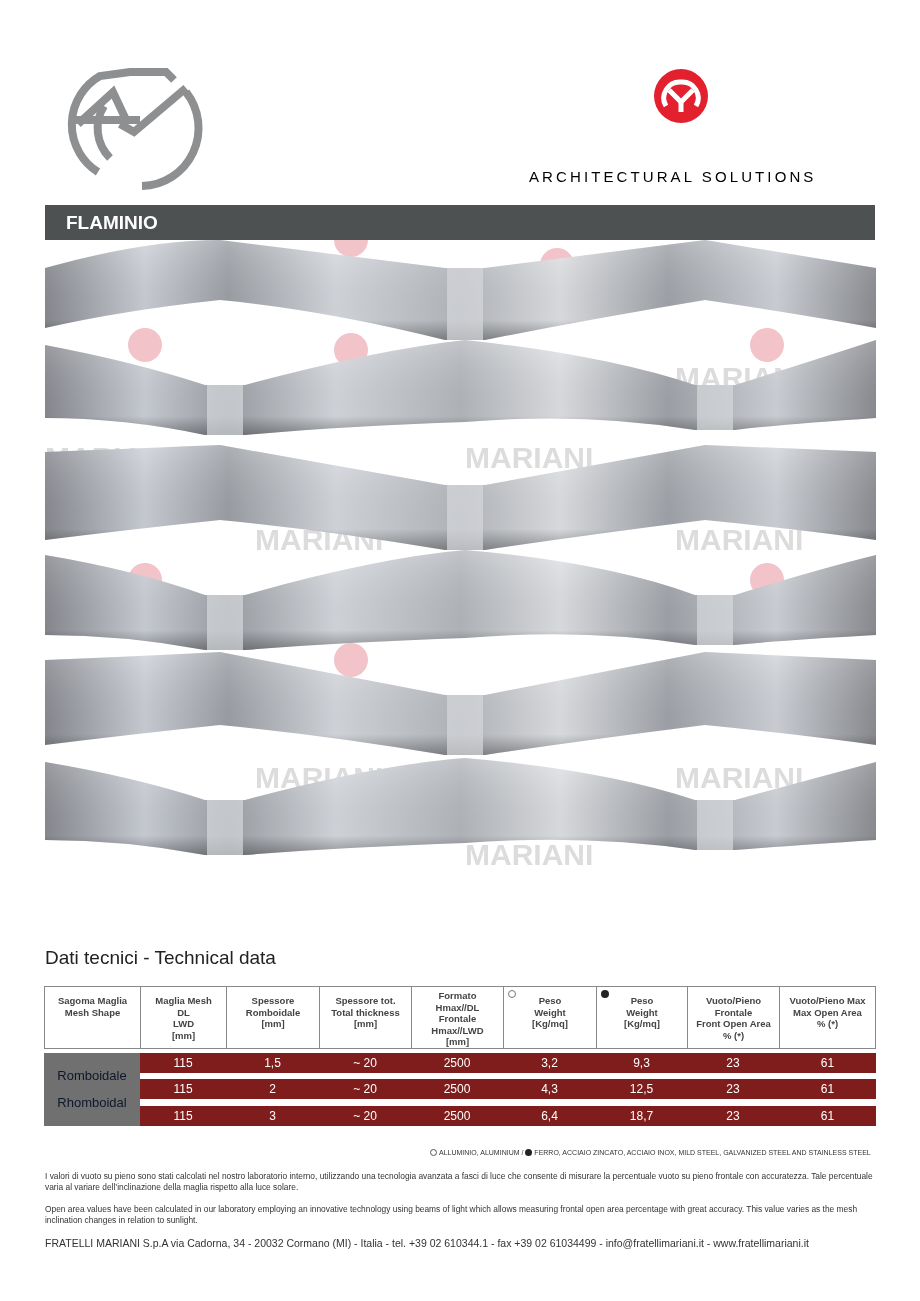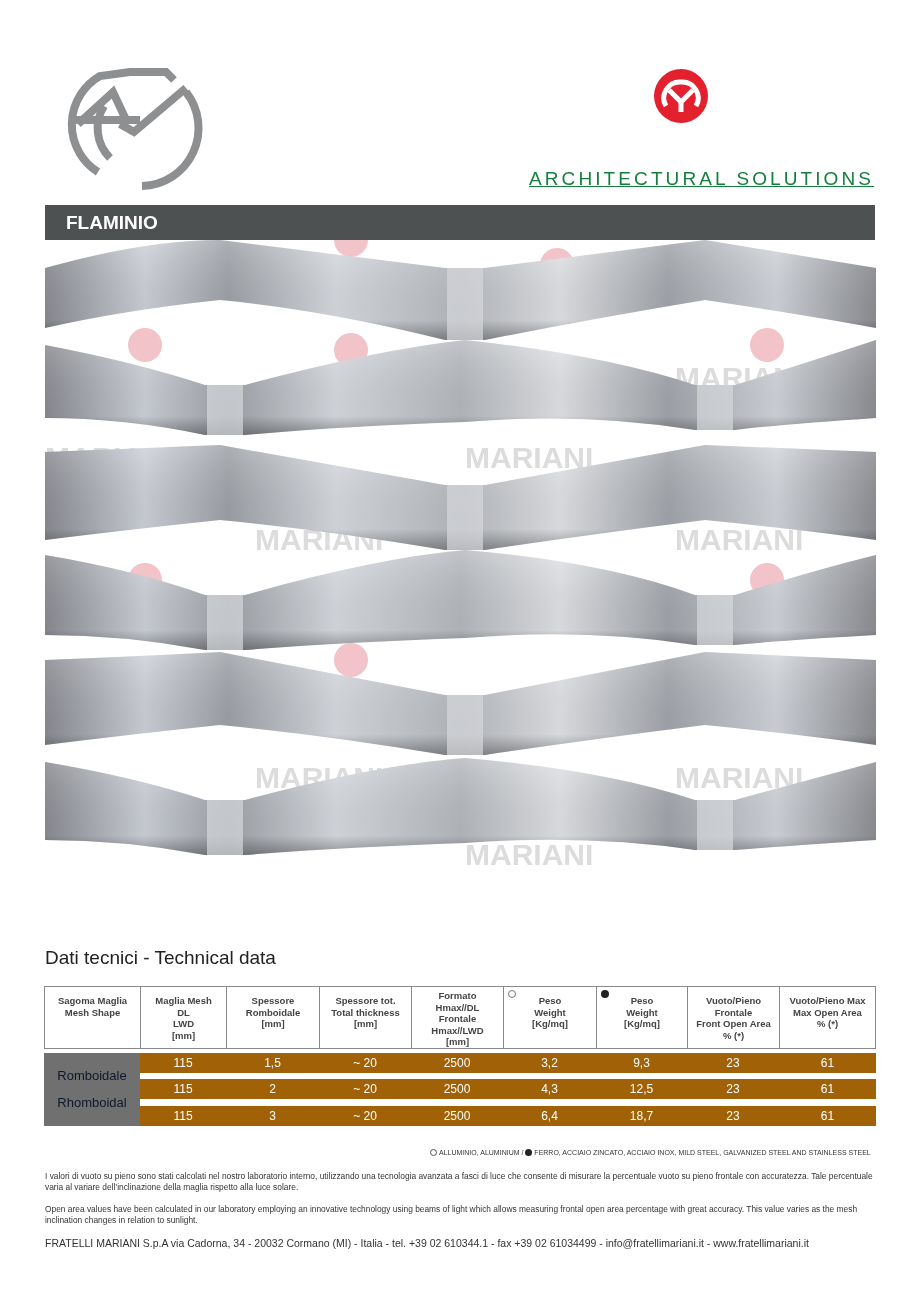--- a/index.html
+++ b/index.html
@@ -7,40 +7,40 @@
   body { position: relative; font-family: "Liberation Sans", sans-serif; color: #333; }
 
   .fm-logo { position: absolute; left: 58px; top: 62px; width: 148px; height: 132px; }
 
   .brand { position: absolute; left: 527px; top: 68px; width: 320px; height: 118px; }
   .brand-mark { position: absolute; left: 126px; top: 0; width: 56px; height: 56px; }
   .brand-word { position: absolute; left: 0; top: 56px; white-space: nowrap; line-height: 1; }
   .brand-word .bold { font-family: "DejaVu Sans", sans-serif; font-weight: bold; font-size: 40px; color: #4a4a4a; letter-spacing: -1px; }
   .brand-word .light { font-family: "DejaVu Sans", sans-serif; font-weight: normal; font-size: 40px; color: #4a4a4a; letter-spacing: -1px; }
   .brand-word .reg { font-size: 14px; color: #4a4a4a; vertical-align: top; position: relative; top: -2px; margin-left: 2px; }
-  .brand-sub { position: absolute; left: 2px; top: 100px; font-size: 19px; letter-spacing: 3.1px; color: #15803d; white-space: nowrap; text-decoration: underline; }
+  .brand-sub { position: absolute; left: 2px; top: 100px; font-size: 15px; letter-spacing: 3.1px; color: #000000; white-space: nowrap; }
 
   .title-bar { position: absolute; left: 45px; top: 205px; width: 830px; height: 35px; background: #4e5152; }
   .title-bar span { position: absolute; left: 21px; top: 7px; color: #fff; font-weight: bold; font-size: 19px; }
 
   .mesh { position: absolute; left: 45px; top: 240px; width: 831px; height: 625px; overflow: hidden; background: #fff; }
   .mesh svg { display: block; }
 
   .section-title { position: absolute; left: 45px; top: 947px; font-size: 19px; font-weight: normal; color: #222; }
 
   .tbl-head { position: absolute; left: 44px; top: 986px; width: 832px; height: 63px; border: 1px solid #888; display: flex; }
   .th { position: relative; border-right: 1px solid #888; font-size: 9.5px; font-weight: bold; color: #444; text-align: center; line-height: 11.5px; padding-top: 8px; }
   .th:last-child { border-right: none; }
   .th .mat-dot { position: absolute; left: 4px; top: 3px; width: 8px; height: 8px; border-radius: 50%; }
   .th .line { display: block; }
 
   .tbl-body { position: absolute; left: 44px; top: 1053px; width: 832px; height: 73px; }
   .shape-cell { position: absolute; left: 0; top: 0; width: 96px; height: 73px; background: #707070; }
   .shape-cell span { position: absolute; left: 0; width: 96px; text-align: center; color: #0f172a; font-size: 13px; }
-  .drow { position: absolute; left: 96px; width: 736px; height: 20px; background: #a16207; display: flex; }
+  .drow { position: absolute; left: 96px; width: 736px; height: 20px; background: #7f1d1d; display: flex; }
   .drow .td { color: #fff; font-size: 12px; text-align: center; line-height: 20px; }
 
   .legend { position: absolute; left: 430px; top: 1149px; font-size: 7px; color: #333; white-space: nowrap; }
   .legend .dot { display: inline-block; width: 7px; height: 7px; border-radius: 50%; vertical-align: -1px; margin-right: 2px; }
 
   .note { position: absolute; left: 45px; width: 830px; font-size: 8.4px; line-height: 11.3px; color: #333; }
   .footer { position: absolute; left: 45px; top: 1237px; font-size: 10.5px; color: #333; white-space: nowrap; }
 </style>
 </head>
 <body>

